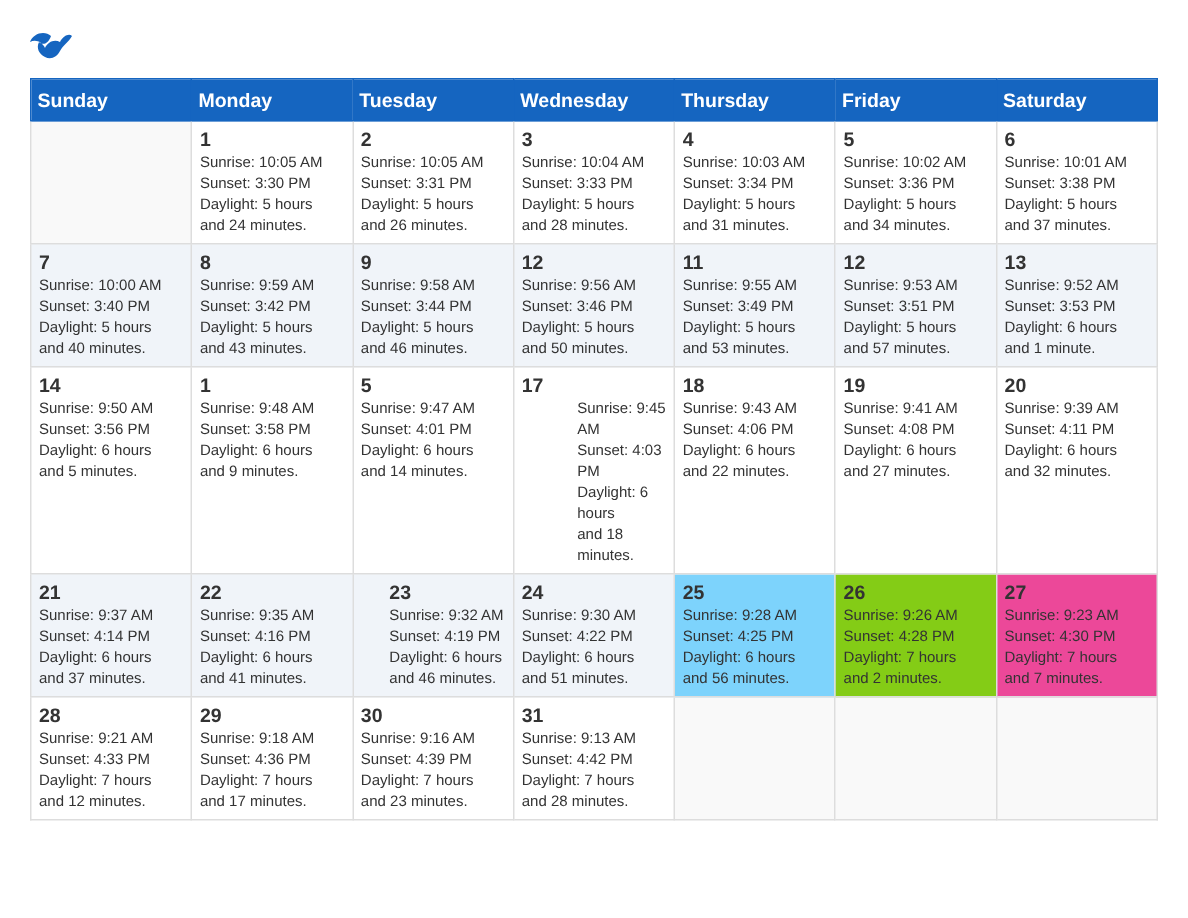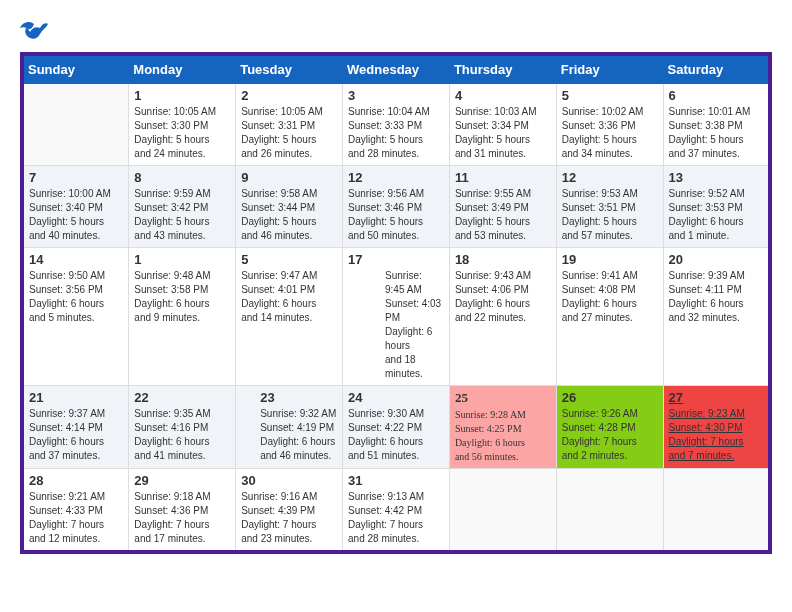--- a/index.html
+++ b/index.html
@@ -33,21 +33,21 @@
       font-weight: bold;
       color: #333;
     }
     .location-title {
       font-size: 16px;
       color: #555;
     }
     .calendar {
       width: 100%;
       border-collapse: collapse;
-      border: 4px solid #4c1d95;
+      border: 1px solid #4c1d95;
     }
     .calendar th {
       background-color: #1565c0;
       color: #fff;
       font-size: 13px;
       font-weight: bold;
       padding: 6px 4px;
       text-align: left;
       border: 1px solid #1565c0;
     }
@@ -280,35 +280,35 @@
 Daylight: 6 hours
 and 46 minutes.</div>
         </td>
         <td style="background-color: rgb(240, 244, 249);">
           <span class="day-number">24</span>
           <div class="day-info" style="white-space: pre-line;">Sunrise: 9:30 AM
 Sunset: 4:22 PM
 Daylight: 6 hours
 and 51 minutes.</div>
         </td>
-        <td style="background-color: #fca5a5; font-family: Liberation Serif, serif;">
+        <td style="background-color: #7dd3fc;">
           <span class="day-number">25</span>
           <div class="day-info" style="white-space: pre-line;">Sunrise: 9:28 AM
 Sunset: 4:25 PM
 Daylight: 6 hours
 and 56 minutes.</div>
         </td>
         <td style="background-color: #84cc16;">
           <span class="day-number">26</span>
           <div class="day-info" style="white-space: pre-line;">Sunrise: 9:26 AM
 Sunset: 4:28 PM
 Daylight: 7 hours
 and 2 minutes.</div>
         </td>
-        <td style="background-color: #ef4444; text-decoration: underline;">
+        <td style="background-color: #ec4899;">
           <span class="day-number">27</span>
           <div class="day-info" style="white-space: pre-line;">Sunrise: 9:23 AM
 Sunset: 4:30 PM
 Daylight: 7 hours
 and 7 minutes.</div>
         </td>
       </tr>
       <tr>
         <td>
           <span class="day-number">28</span>

